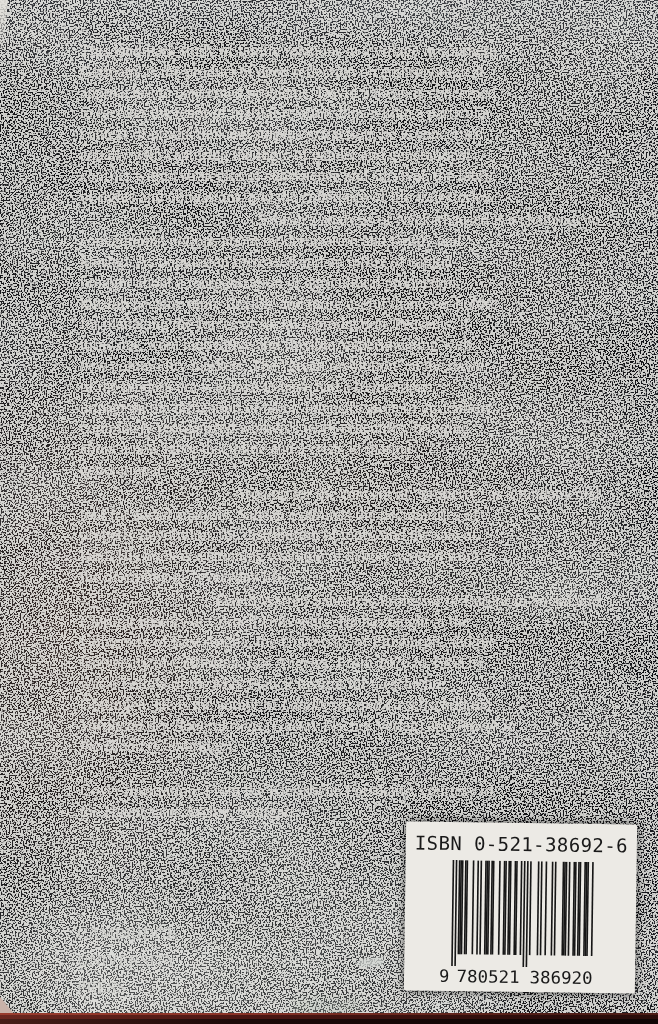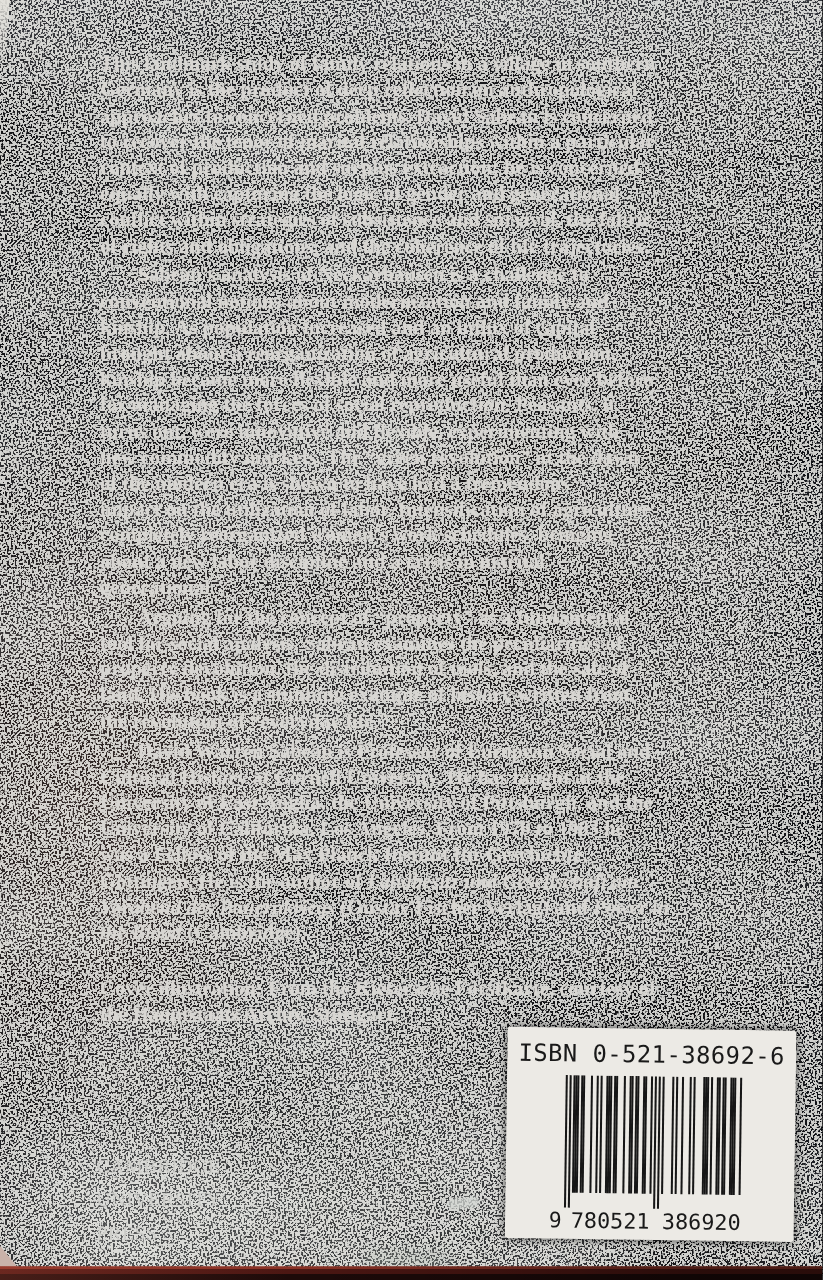--- a/index.html
+++ b/index.html
@@ -13,28 +13,28 @@
       radial-gradient(ellipse 280px 430px at 10% 62%, rgba(96,58,42,0.30), rgba(96,58,42,0) 70%),
       radial-gradient(ellipse 420px 380px at 55% 48%, rgba(66,44,32,0.16), rgba(66,44,32,0) 72%),
       var(--cover-bg,#121215);
     font-family:"Liberation Serif","DejaVu Serif",serif;
   }
   .noise{position:absolute;inset:0;pointer-events:none;}
   
   .blurb{
     position:absolute;left:80px;top:41px;width:520px;
     color:var(--text-col,#d8d6d2);
-    font-size:16.5px;font-weight:bold;line-height:20.8px;
+    font-size:16.5px;font-weight:normal;line-height:20.8px;
     text-shadow:0 0 2px rgba(238,238,235,0.30), 0 0 6px rgba(200,200,200,0.08);
   }
   .para{margin:0;}
   .para ~ .para{margin-top:3px;}
   .para.gap{margin-top:24px;}
   .line{white-space:nowrap;}
-  .line.first{padding-left:30px;}
+  .line.first{padding-left:30px;text-align:right;}
   .it{font-style:italic;margin-top:25px;}
   
   .publisher{
     position:absolute;left:77px;top:920px;
     color:#cfcfcb;font-size:16px;line-height:27px;letter-spacing:0.4px;
     text-shadow:0 0 2px rgba(255,255,255,0.25);
   }
   
   .isbn-box{
     position:absolute;left:405px;top:823px;width:231px;height:169px;
@@ -117,21 +117,21 @@
         <div class="line"><span>impact on the utilization of labor. Intensification of agriculture</span></div>
         <div class="line"><span>completely reorganized women’s work schedules, bringing</span></div>
         <div class="line"><span>about a new labor discipline and a crisis in marital</span></div>
         <div class="line"><span>generational.</span></div>
       </div>
       <div class="para">
         <div class="line first"><span>Arguing for the concept of “property” as a fundamental</span></div>
         <div class="line"><span>tool for social analysis, Sabean examines the peculiarities of</span></div>
         <div class="line"><span>property devolution, the distribution of tools, and the sale of</span></div>
         <div class="line"><span>land. His book is a stunning example of history written from</span></div>
-        <div class="line"><span>the revolution of “everyday life.”</span></div>
+        <div class="line"><span>the discipline of “everyday life.”</span></div>
       </div>
       <div class="para">
         <div class="line first"><span>David Warren Sabean is Professor of European Social and</span></div>
         <div class="line"><span>Cultural History at Cornell University. He has taught at the</span></div>
         <div class="line"><span>University of East Anglia, the University of Pittsburgh, and the</span></div>
         <div class="line"><span>University of California, Los Angeles. From 1976 to 1983 he</span></div>
         <div class="line"><span>was a Fellow of the Max Planck Institut für Geschichte,</span></div>
         <div class="line"><span>Göttingen. He is the author of </span><span class="it">Landbesitz und Gesellschaft am</span></div>
         <div class="line"><span class="it">Vorabend des Bauernkriegs</span><span> (Gustav Fischer Verlag) and </span><span class="it">Power in</span></div>
         <div class="line"><span class="it">the Blood</span><span> (Cambridge).</span></div>

